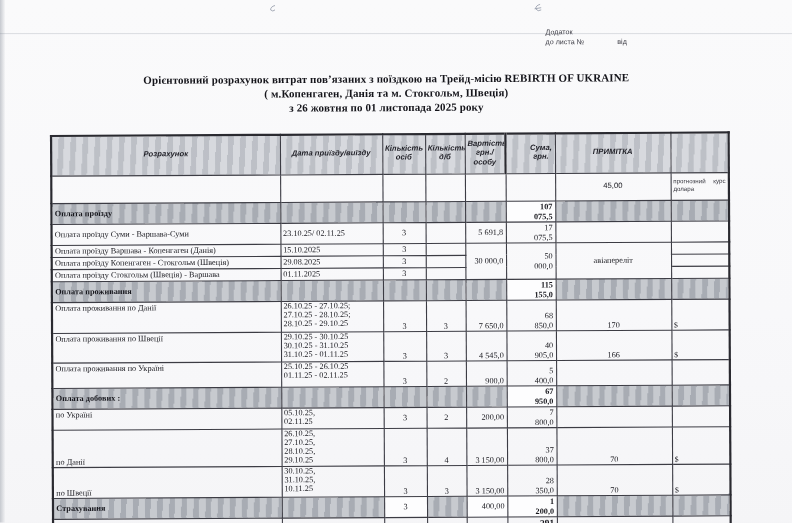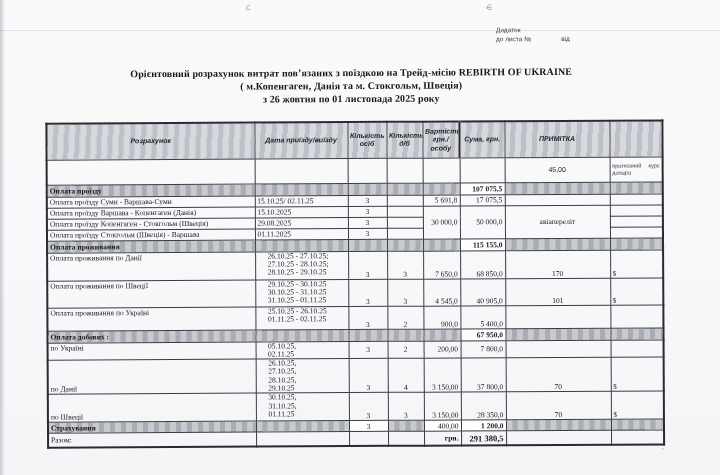--- a/index.html
+++ b/index.html
@@ -19,29 +19,29 @@
 
   table{position:absolute;left:46px;top:121px;width:616px;border-collapse:collapse;
     table-layout:fixed;font-family:"Liberation Serif",serif;font-size:7.5px;color:#17171d;
     border:2px solid #2a2a30;}
   td{border:1px solid #3c3c44;padding:0 2px;vertical-align:middle;overflow:hidden;}
 
   .noise{background-image:repeating-linear-gradient(93deg,rgba(255,255,255,.28) 0 6px,rgba(88,93,104,.10) 6px 11px);}
   tr.head td{font-family:"Liberation Sans",sans-serif;font-style:italic;font-weight:bold;
     font-size:7px;line-height:8.5px;text-align:center;background-color:#c8cbd1;color:#24242b;}
   tr.head td.sumcol{border-left:2px solid #2a2a30;}
-  td.sumcol{border-left:1.5px solid #2a2a30;}
+  td.sumcol{border-left:1.5px solid #2a2a30;padding-left:21px;}
 
   .sec-bg{background-color:#b1b5bc;}
   .sec-lbl{font-weight:bold;}
   .white{background:#fdfdfe;}
   .num{text-align:right;}
   .ctr{text-align:center;}
   .lbl{padding-left:2px;}
-  .dates{white-space:pre-line;line-height:8.3px;padding-left:12px;}
+  .dates{white-space:pre-line;line-height:8.3px;padding-left:2px;}
   .vt{vertical-align:top;}
   .vb{vertical-align:bottom;}
   .bold{font-weight:bold;}
   .total-sum{font-size:8.5px;font-weight:bold;}
   .cur{font-size:7px;}
   .rate-val{text-align:center;font-family:"Liberation Sans",sans-serif;font-size:7px;}
   .rate-note{font-family:"Liberation Sans",sans-serif;font-size:5.6px;line-height:7px;
     color:#3a3a42;text-align:justify;padding:1px 2px;}
   .mark{position:absolute;color:#9aa0ae;}
   .mark svg{display:block;}
@@ -122,21 +122,21 @@
           <td class="sec-bg noise"></td>
           <td class="sec-bg noise"></td>
           <td class="sec-bg noise"></td>
           <td class="white num bold sumcol">107 075,5</td>
           <td class="sec-bg noise"></td>
           <td class="sec-bg noise"></td>
         </tr>
 
         <tr style="height:11px">
           <td class="lbl">Оплата проїзду Суми - Варшава-Суми</td>
-          <td>15.10.25/ 02.11.25</td>
+          <td>23.10.25/ 02.11.25</td>
           <td class="ctr">3</td>
           <td></td>
           <td class="num">5 691,8</td>
           <td class="num sumcol">17 075,5</td>
           <td></td>
           <td></td>
         </tr>
 
         <tr style="height:11px">
           <td class="lbl">Оплата проїзду Варшава - Копенгаген (Данія)</td>
@@ -191,21 +191,21 @@
 
         <tr style="height:27px">
           <td class="lbl vt">Оплата проживання по Швеції</td>
           <td class="dates vt">29.10.25 - 30.10.25
 30.10.25 - 31.10.25
 31.10.25 - 01.11.25</td>
           <td class="ctr vb">3</td>
           <td class="ctr vb">3</td>
           <td class="num vb">4 545,0</td>
           <td class="num vb sumcol">40 905,0</td>
-          <td class="ctr vb">101</td>
+          <td class="ctr vb">166</td>
           <td class="vb cur">$</td>
         </tr>
 
         <tr style="height:23px">
           <td class="lbl vt">Оплата проживання по Україні</td>
           <td class="dates vt">25.10.25 - 26.10.25
 01.11.25 - 02.11.25</td>
           <td class="ctr vb">3</td>
           <td class="ctr vb">2</td>
           <td class="num vb">900,0</td>
@@ -248,21 +248,21 @@
           <td class="num vb">3 150,00</td>
           <td class="num vb sumcol">37 800,0</td>
           <td class="ctr vb">70</td>
           <td class="vb cur">$</td>
         </tr>
 
         <tr style="height:28px">
           <td class="lbl vb">по Швеції</td>
           <td class="dates vt">30.10.25,
 31.10.25,
-01.11.25</td>
+10.11.25</td>
           <td class="ctr vb">3</td>
           <td class="ctr vb">3</td>
           <td class="num vb">3 150,00</td>
           <td class="num vb sumcol">28 350,0</td>
           <td class="ctr vb">70</td>
           <td class="vb cur">$</td>
         </tr>
 
         <tr style="height:11px">
           <td class="sec-bg noise sec-lbl lbl">Страхування</td>

